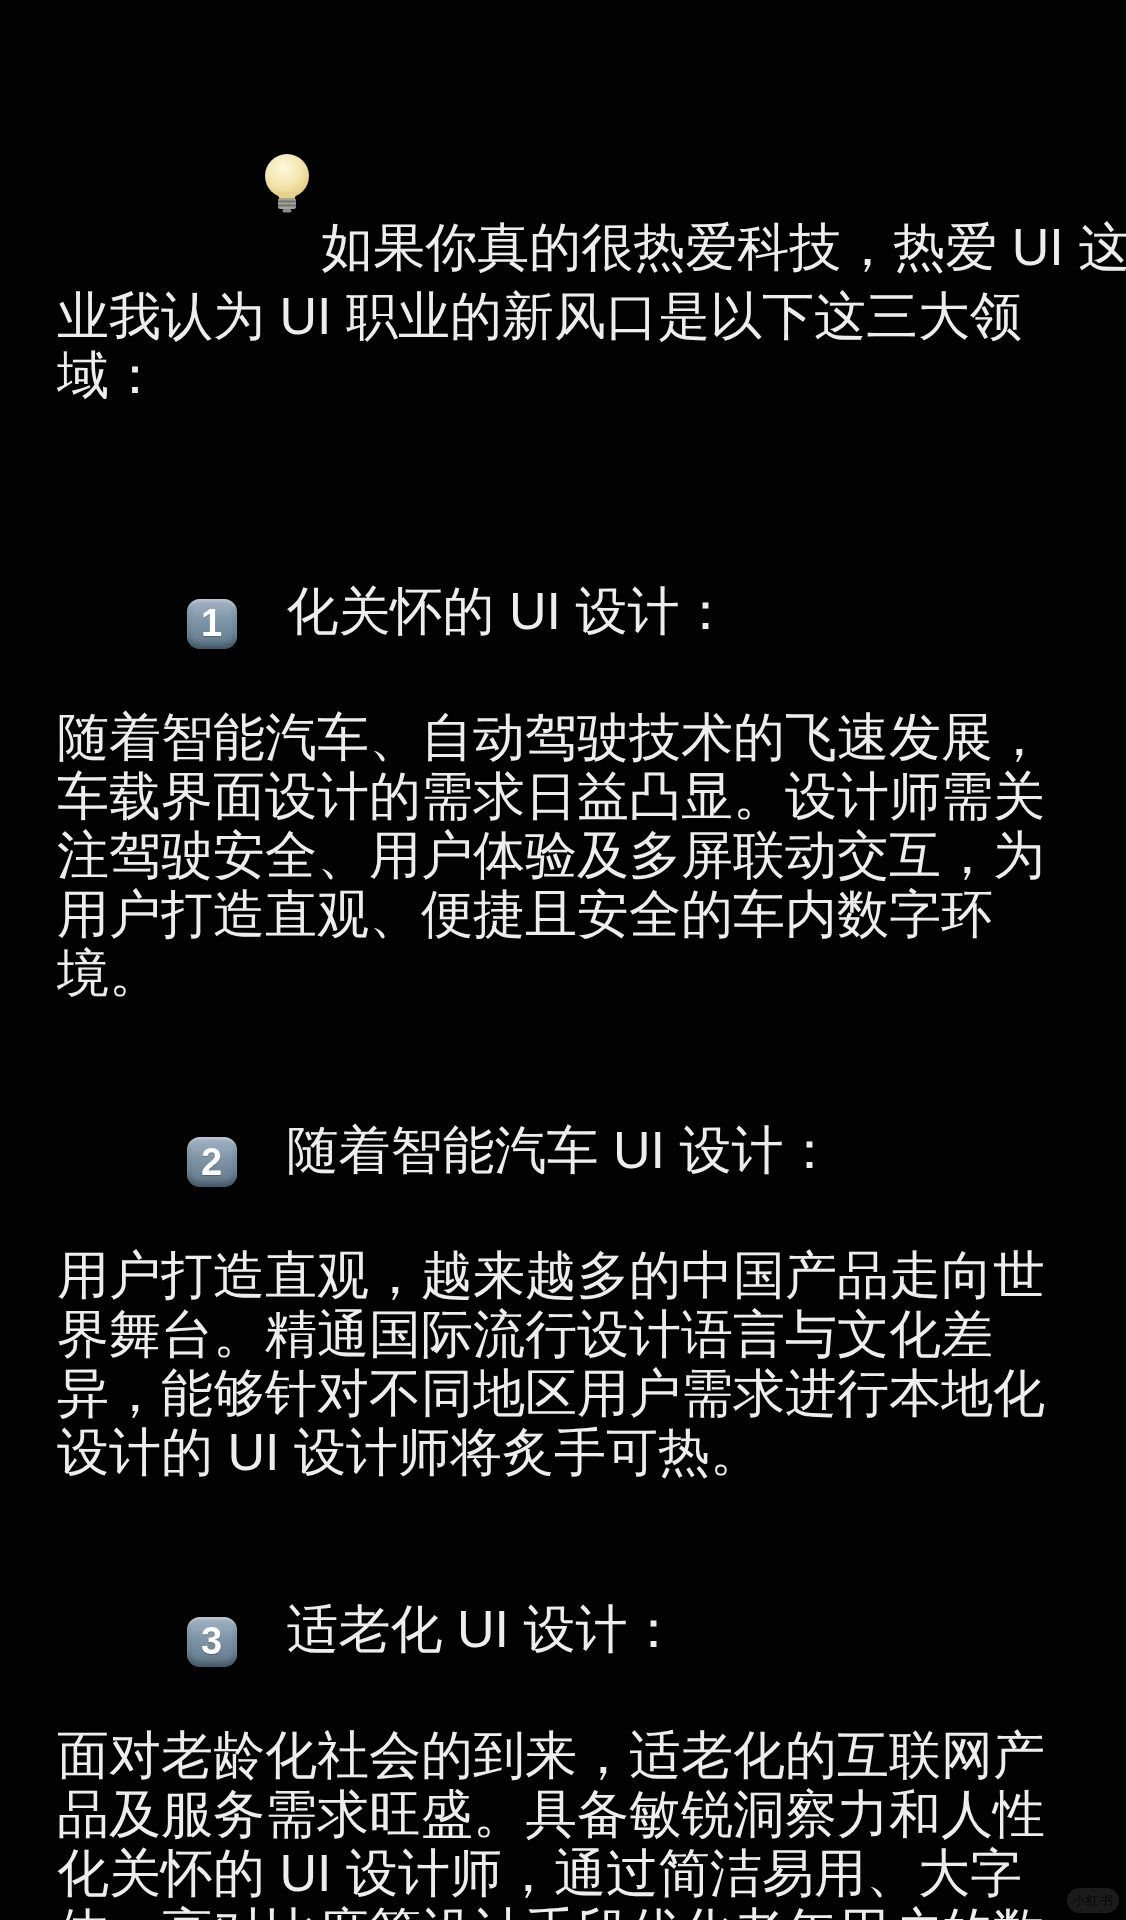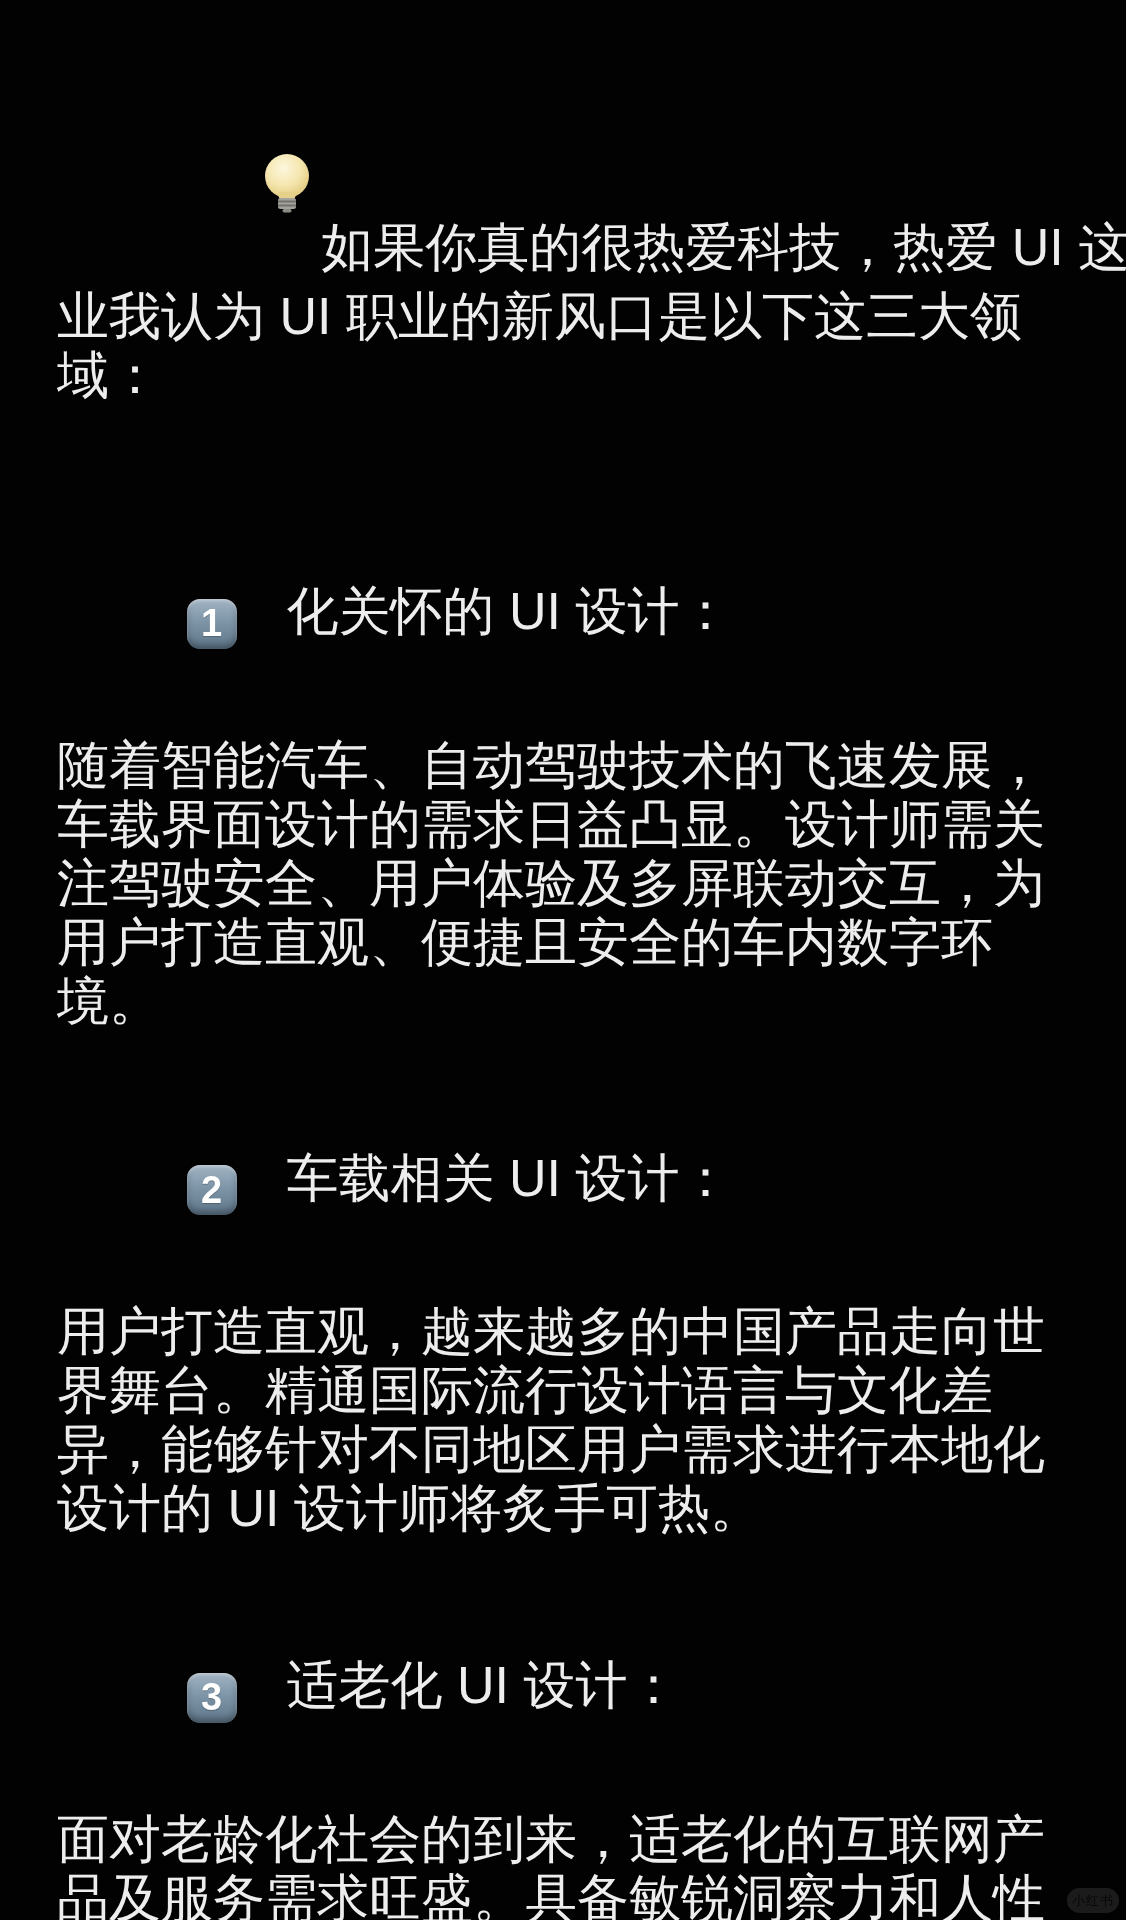--- a/index.html
+++ b/index.html
@@ -56,21 +56,20 @@
     color: #ffffff;
     font-size: 38px;
     font-weight: 700;
     vertical-align: -7px;
     margin-left: 14px;
     margin-right: 50px;
     text-shadow: 0 1px 1px rgba(0,0,0,0.25);
   }
   .section-body {
     white-space: pre;
-    margin-top: 28px;
   }
   .watermark {
     position: absolute;
     right: 7px;
     bottom: 7px;
     width: 52px;
     height: 25px;
     border-radius: 13px;
     background: rgba(255,255,255,0.10);
     color: rgba(0,0,0,0.75);
@@ -115,21 +114,21 @@
       </div>
       <div class="section-body">随着智能汽车、自动驾驶技术的飞速发展，
 车载界面设计的需求日益凸显。设计师需关
 注驾驶安全、用户体验及多屏联动交互，为
 用户打造直观、便捷且安全的车内数字环
 境。</div>
     </div>
 
     <div class="section">
       <div class="section-heading">
-        <span class="keycap">2</span><span>车载相关 UI 设计：</span>
+        <span class="keycap">2</span><span>随着智能汽车 UI 设计：</span>
       </div>
       <div class="section-body">用户打造直观，越来越多的中国产品走向世
 界舞台。精通国际流行设计语言与文化差
 异，能够针对不同地区用户需求进行本地化
 设计的 UI 设计师将炙手可热。</div>
     </div>
 
     <div class="section">
       <div class="section-heading">
         <span class="keycap">3</span><span>适老化 UI 设计：</span>

